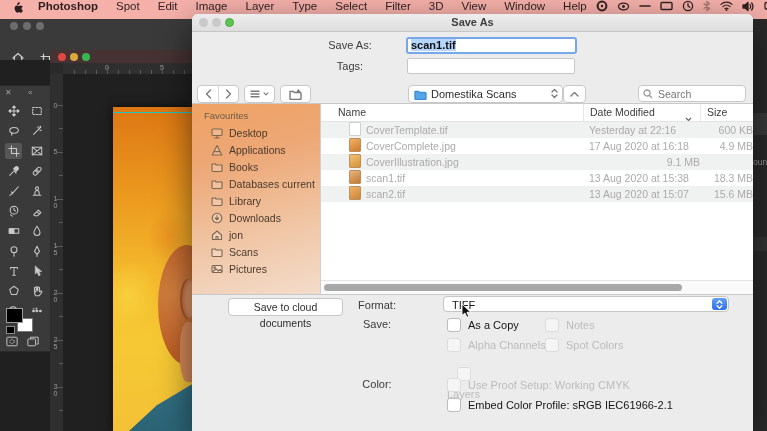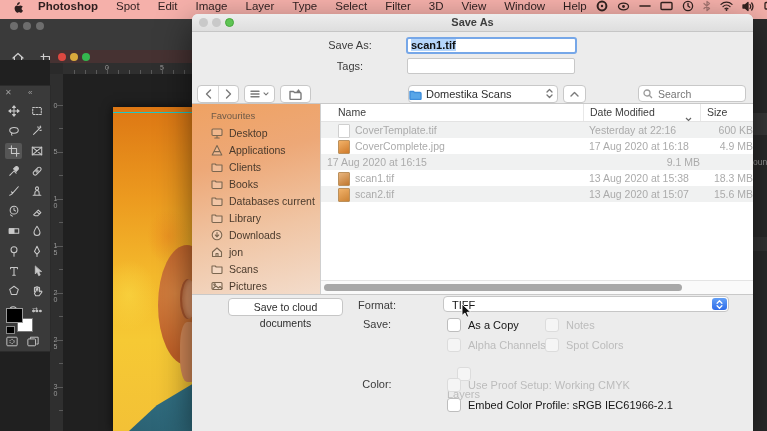--- a/index.html
+++ b/index.html
@@ -85,44 +85,44 @@
   .fname .selx{background:#b6d6fb;font-weight:bold;color:#101010;}
   .tagsf{left:215px;top:44px;width:166px;}
 
   
   .navbtn{position:absolute;top:71px;height:16px;background:#fff;border:1px solid #c8c8c8;border-radius:4px;
           display:flex;align-items:center;justify-content:center;}
   .navbtn svg{stroke:#7a7a7a;fill:none;stroke-width:1.4;stroke-linecap:round;stroke-linejoin:round;}
   .seg2{display:flex;}
   .seg2 .half{width:19px;height:16px;display:flex;align-items:center;justify-content:center;}
   .seg2 .half + .half{border-left:1px solid #d8d8d8;}
-  .loc{left:216px;width:148px;gap:4px;font-size:11px;color:#2d2d2d;justify-content:flex-start;}
+  .loc{left:216px;width:148px;gap:4px;font-size:11px;color:#2d2d2d;justify-content:flex-start;padding-left:5px;}
   .loc .stp{margin-left:auto;padding-right:4px;}
   .searchf{position:absolute;left:446px;top:71px;width:102px;height:15px;background:#fff;border:1px solid #c8c8c8;
            border-radius:4px;display:flex;align-items:center;padding-left:4px;gap:3px;}
   .searchf input{border:none;outline:none;width:70px;font-size:10.5px;font-family:"Liberation Sans",sans-serif;color:#444;background:transparent;}
   .searchf svg{stroke:#9a9a9a;fill:none;stroke-width:1.3;}
 
   
   .browser{position:absolute;left:0;top:89px;width:561px;height:190px;background:#fff;border-top:1px solid #c9c9c9;border-bottom:1px solid #c9c9c9;display:flex;}
   .sidebar{width:128px;height:100%;border-right:1px solid #cfcfcf;
            background:linear-gradient(165deg,#efa263 0%,#eda877 30%,#f0c5a4 65%,#f3dccb 100%);
            font-size:10.5px;color:#4a3a2c;overflow:hidden;}
-  .sb-head{padding:6px 17px 3px 12px;font-size:9.5px;color:#6d5a48;margin-left:7px;}
+  .sb-head{padding:6px 17px 3px 12px;font-size:9.5px;color:#6d5a48;}
   .sb-item{display:flex;align-items:center;gap:6px;padding:1.5px 0 1.5px 19px;height:14px;}
   .sb-item svg{width:12px;height:12px;stroke:#7c6750;fill:rgba(255,255,255,.22);stroke-width:1.1;stroke-linecap:round;stroke-linejoin:round;flex:none;}
   .flist{position:relative;flex:1;font-size:10.5px;color:#ababab;}
   .fl-head{display:grid;grid-template-columns:1fr 117px 53px;height:17px;line-height:17px;color:#3c3c3c;
            border-bottom:1px solid #e3e3e3;background:#fff;}
   .fl-head .c{padding-left:17px;position:relative;}
   .fl-head .c2,.fl-head .c3{padding-left:6px;border-left:1px solid #e8e8e8;}
   .sortchev{position:absolute;right:8px;top:6px;}
   .frow{display:grid;grid-template-columns:1fr 117px 53px;height:16px;line-height:16px;align-items:center;}
   .frow.alt{background:#f0f1f1;}
-  .frow .name{display:flex;align-items:flex-end;gap:5px;padding-left:17px;}
+  .frow .name{display:flex;align-items:flex-start;gap:5px;padding-left:28px;}
   .frow .date{padding-left:6px;}
   .frow .size{text-align:right;}
   .fi{width:10px;height:12px;border:1px solid #cfcfcf;background:#fff;border-radius:1px;flex:none;}
   .hscroll{position:absolute;left:0;bottom:0;width:100%;height:13px;border-top:1px solid #e4e4e4;background:#fafafa;}
   .hthumb{position:absolute;left:3px;top:3px;width:358px;height:7px;border-radius:4px;background:#a8a8a8;}
 
   
   .cloudbtn{position:absolute;left:36px;top:284px;width:113px;height:16px;background:#fff;border:1px solid #c6c6c6;
             border-radius:4px;font-size:10.5px;color:#2e2e2e;text-align:center;line-height:16px;}
   .fmtfield{position:absolute;left:251px;top:282px;width:286px;height:16px;background:#fff;border:1px solid #c6c6c6;
@@ -518,26 +518,20 @@
         <div class="sb-item">
           <svg viewBox="0 0 12 12">
               <path d="M6 1.5L10.8 11H1.2zM3.6 7.6h4.8"></path>
             </svg>
           <span>Applications</span>
           </div>
         <div class="sb-item">
           <svg viewBox="0 0 12 12">
               <path d="M1 3h3.2l1 1H11v5.5a1 1 0 0 1-1 1H2a1 1 0 0 1-1-1z"></path>
             </svg>
-          <span>Clients</span>
-          </div>
-        <div class="sb-item">
-          <svg viewBox="0 0 12 12">
-              <path d="M1 3h3.2l1 1H11v5.5a1 1 0 0 1-1 1H2a1 1 0 0 1-1-1z"></path>
-            </svg>
           <span>Books</span>
           </div>
         <div class="sb-item">
           <svg viewBox="0 0 12 12">
               <path d="M1 3h3.2l1 1H11v5.5a1 1 0 0 1-1 1H2a1 1 0 0 1-1-1z"></path>
             </svg>
           <span style="white-space:nowrap;">Databases current</span>
           </div>
         <div class="sb-item">
           <svg viewBox="0 0 12 12">
@@ -593,21 +587,24 @@
           </div>
         <div class="frow">
           <span class="name">
               <span class="fi" style="background:linear-gradient(150deg,#f2b269,#cf7a2a);border-color:#bb905c;"></span>
               <span>CoverComplete.jpg</span>
             </span>
           <span class="date">17 Aug 2020 at 16:18</span>
             <span class="size">4.9 MB</span>
           </div>
         <div class="frow alt">
-          <span class="date">17 Aug 2020 at 16:15</span>
+          <span class="name">
+              <span class="fi" style="background:linear-gradient(150deg,#f0c27a,#d8902f);border-color:#bb905c;"></span>
+              <span>CoverIllustration.jpg</span>
+            </span>
             <span class="size">9.1 MB</span>
           </div>
         <div class="frow">
           <span class="name">
               <span class="fi" style="background:linear-gradient(150deg,#e8b680,#c1782f);border-color:#bb905c;"></span>
               <span>scan1.tif</span>
             </span>
           <span class="date">13 Aug 2020 at 15:38</span>
             <span class="size">18.3 MB</span>
           </div>

